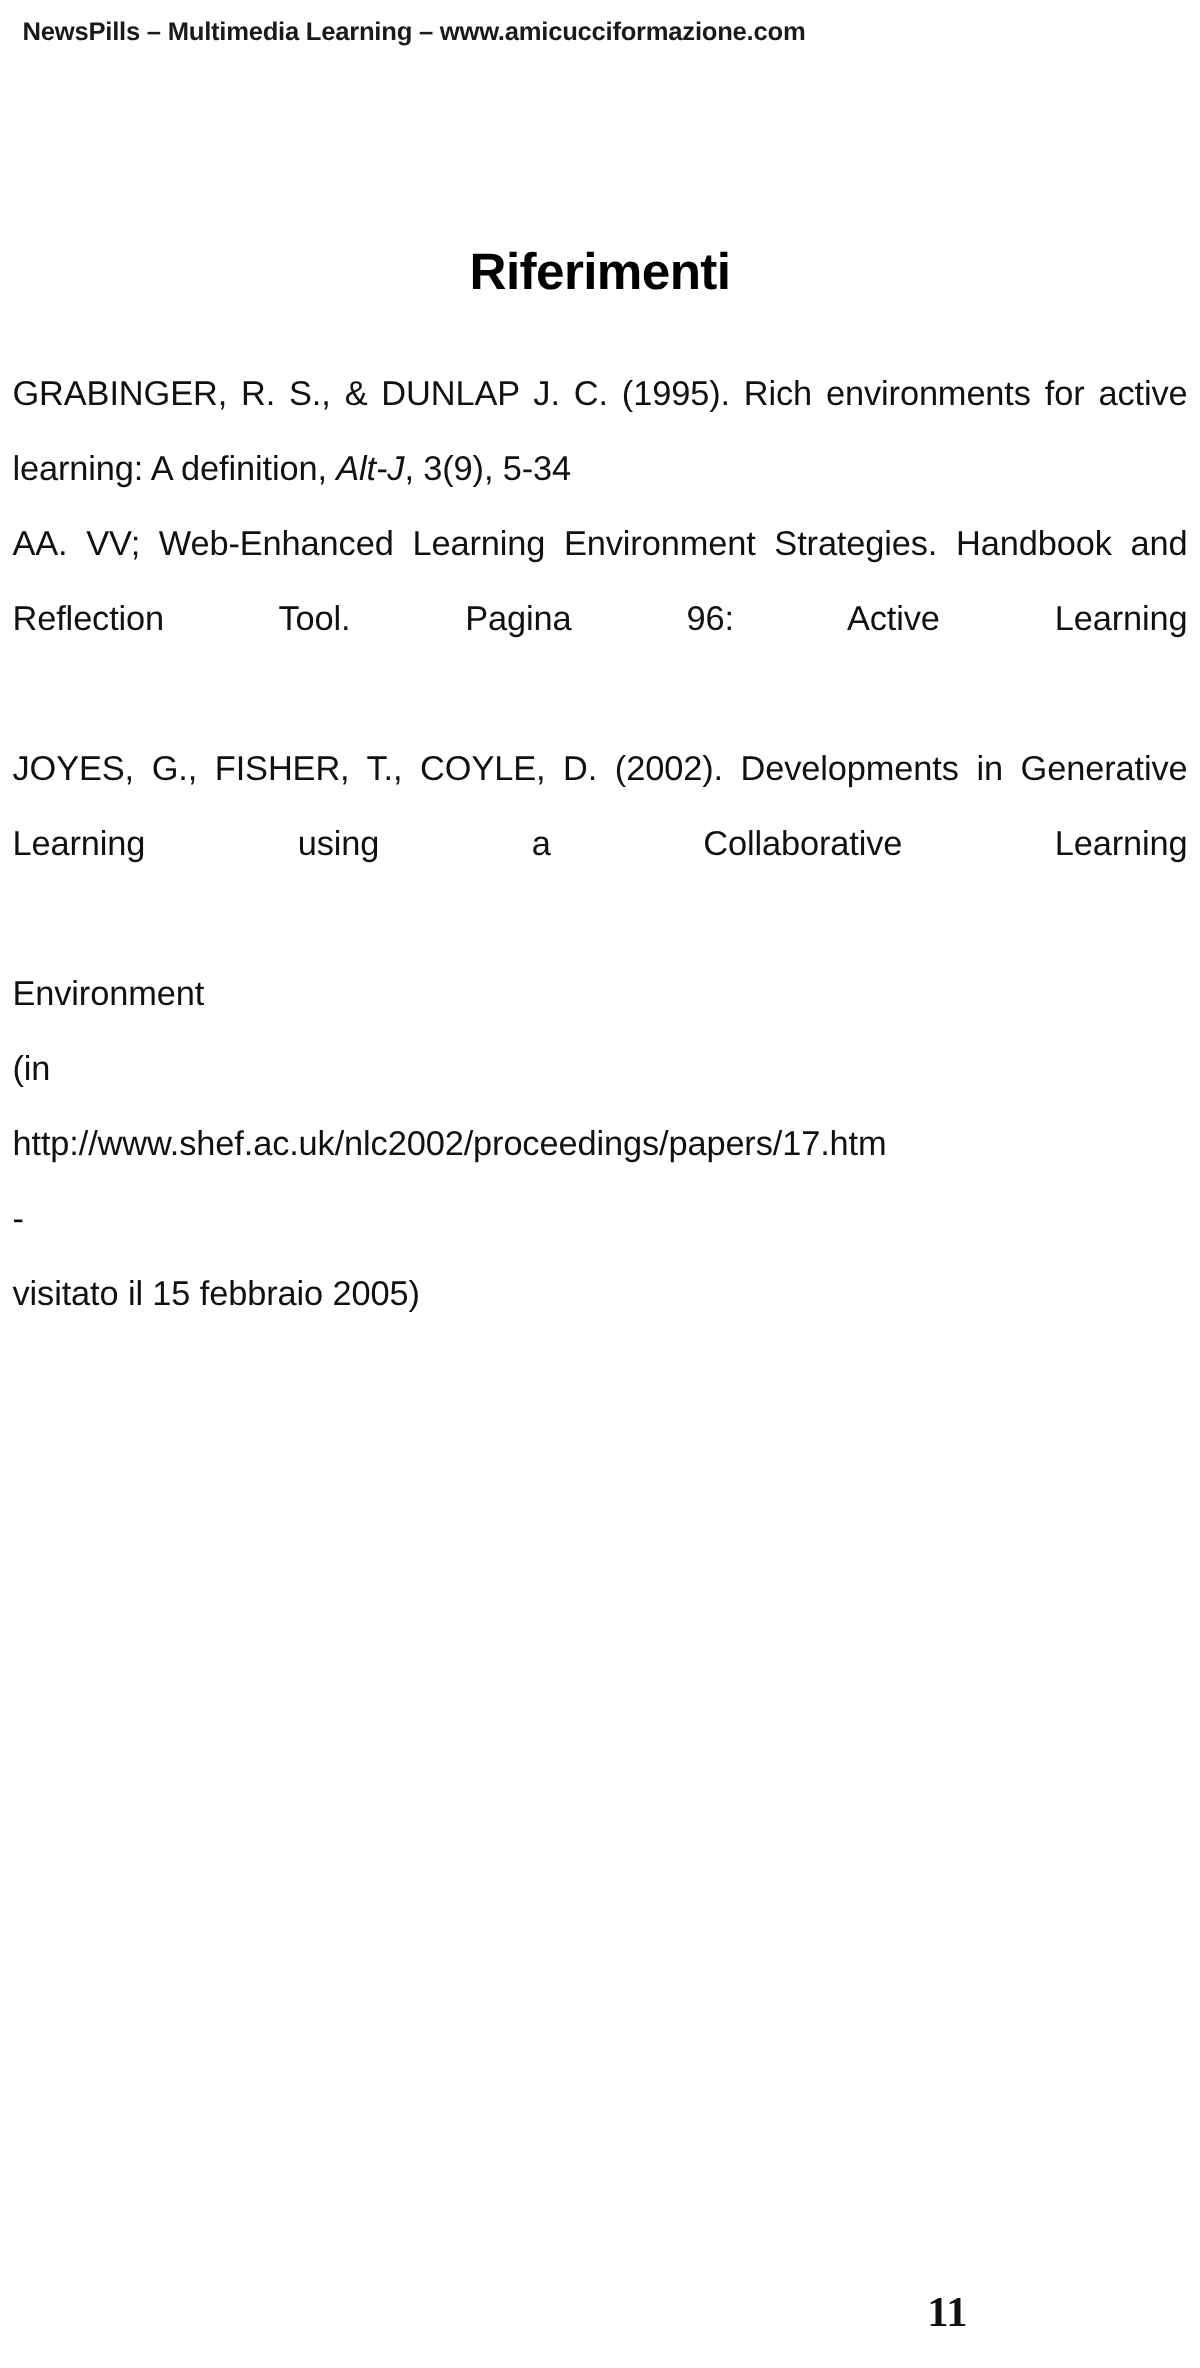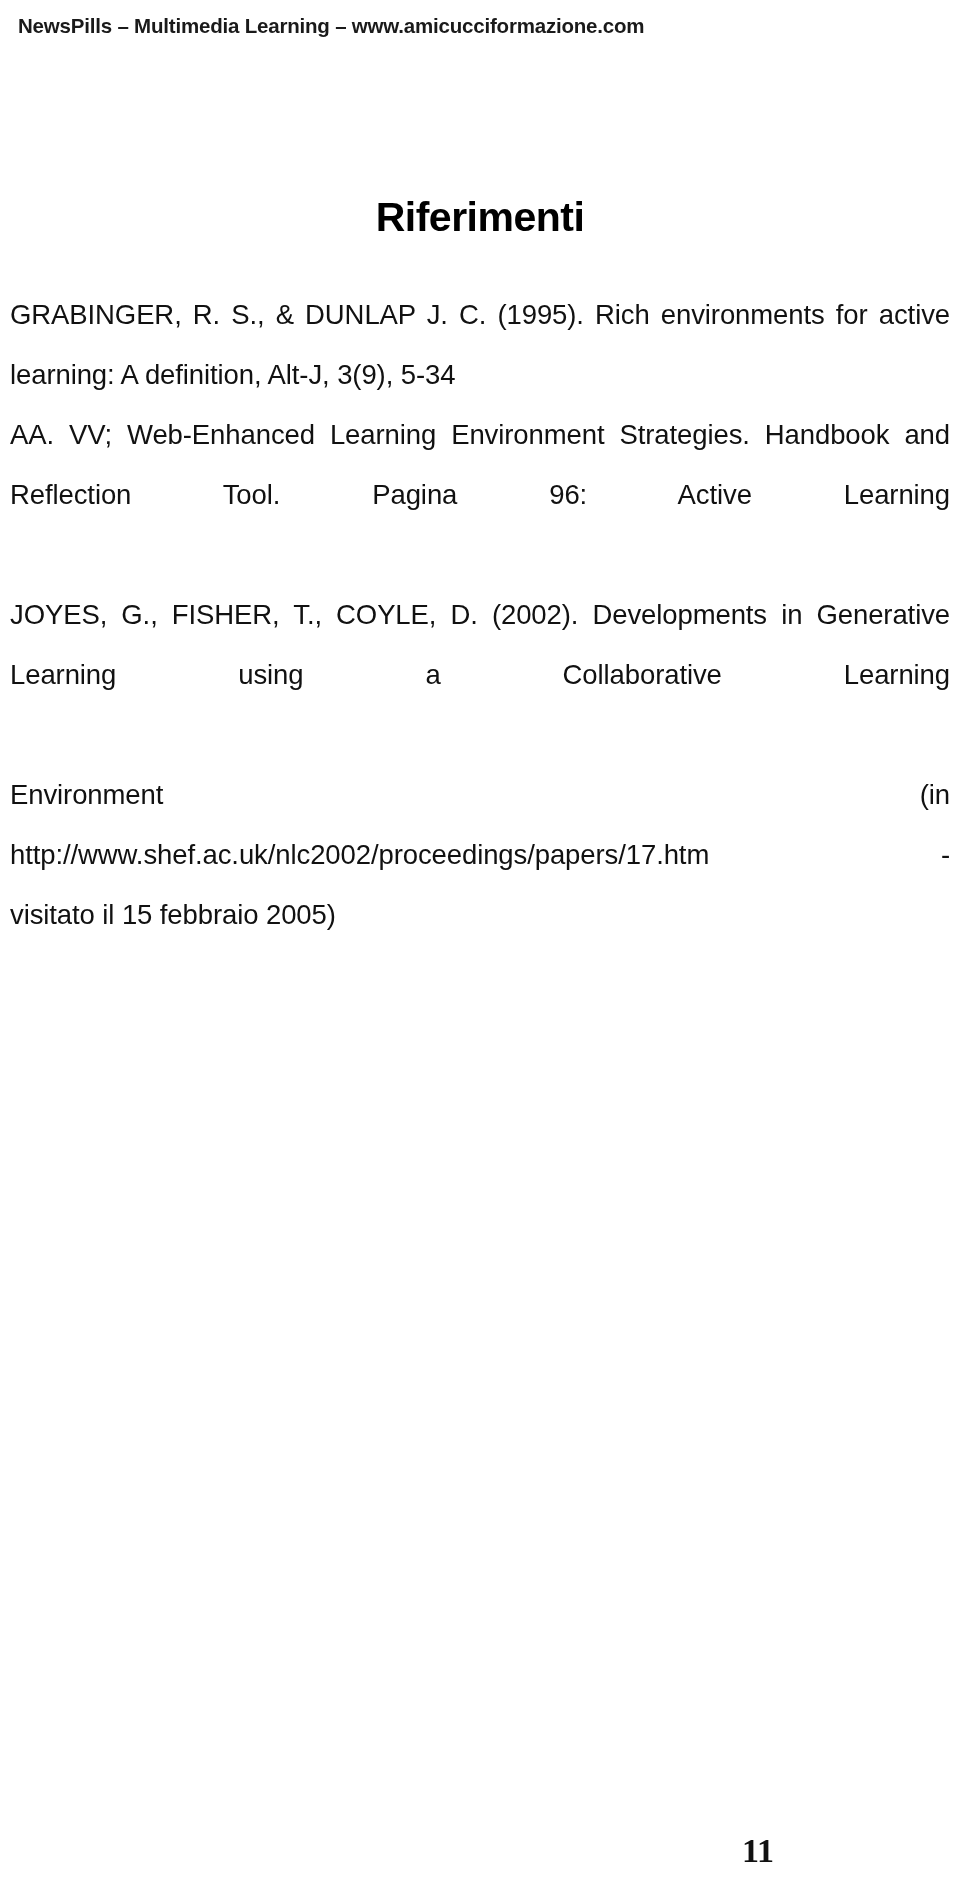--- a/index.html
+++ b/index.html
@@ -69,31 +69,33 @@
   }
 
   
   .force-justify-last::after {
     content: "";
     display: inline-block;
     width: 100%;
   }
 
   .ital {
+    font-style: italic;
   }
 
   
   .split-line {
     display: flex;
     justify-content: space-between;
     align-items: baseline;
     font-size: 27.5px;
     line-height: 60px;
     color: #111111;
     letter-spacing: -0.1px;
+    flex-direction: column;
   }
 
   
   .page-number {
     position: absolute;
     right: 22px;
     bottom: 24px;
     font-size: 34px;
     font-weight: bold;
     color: #111111;

